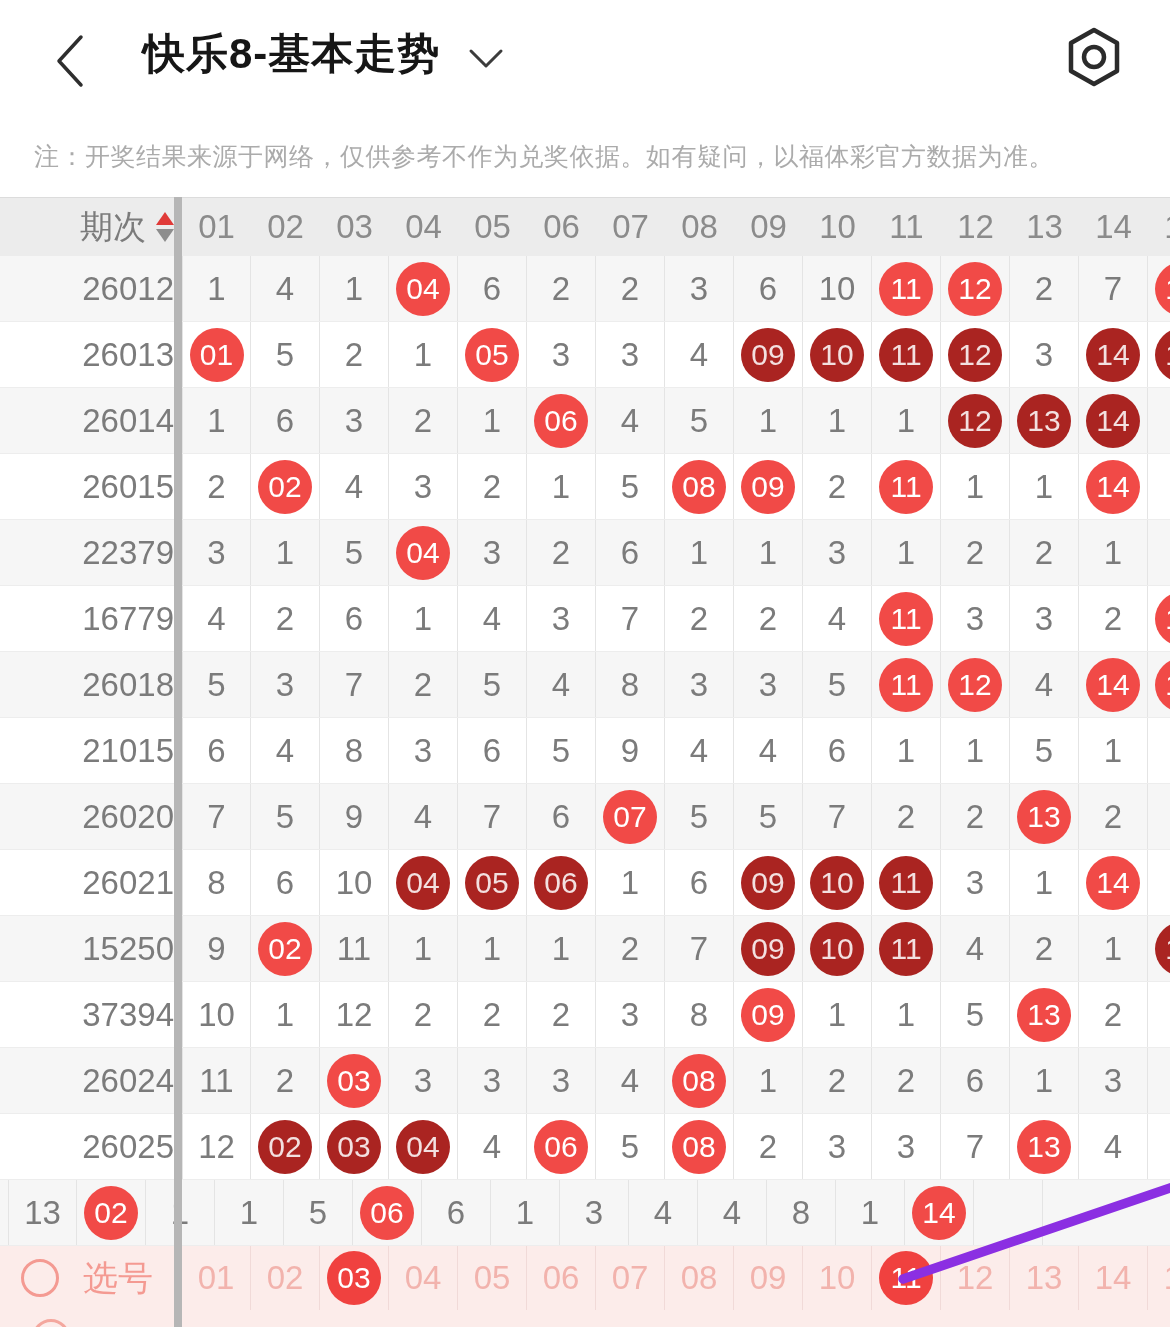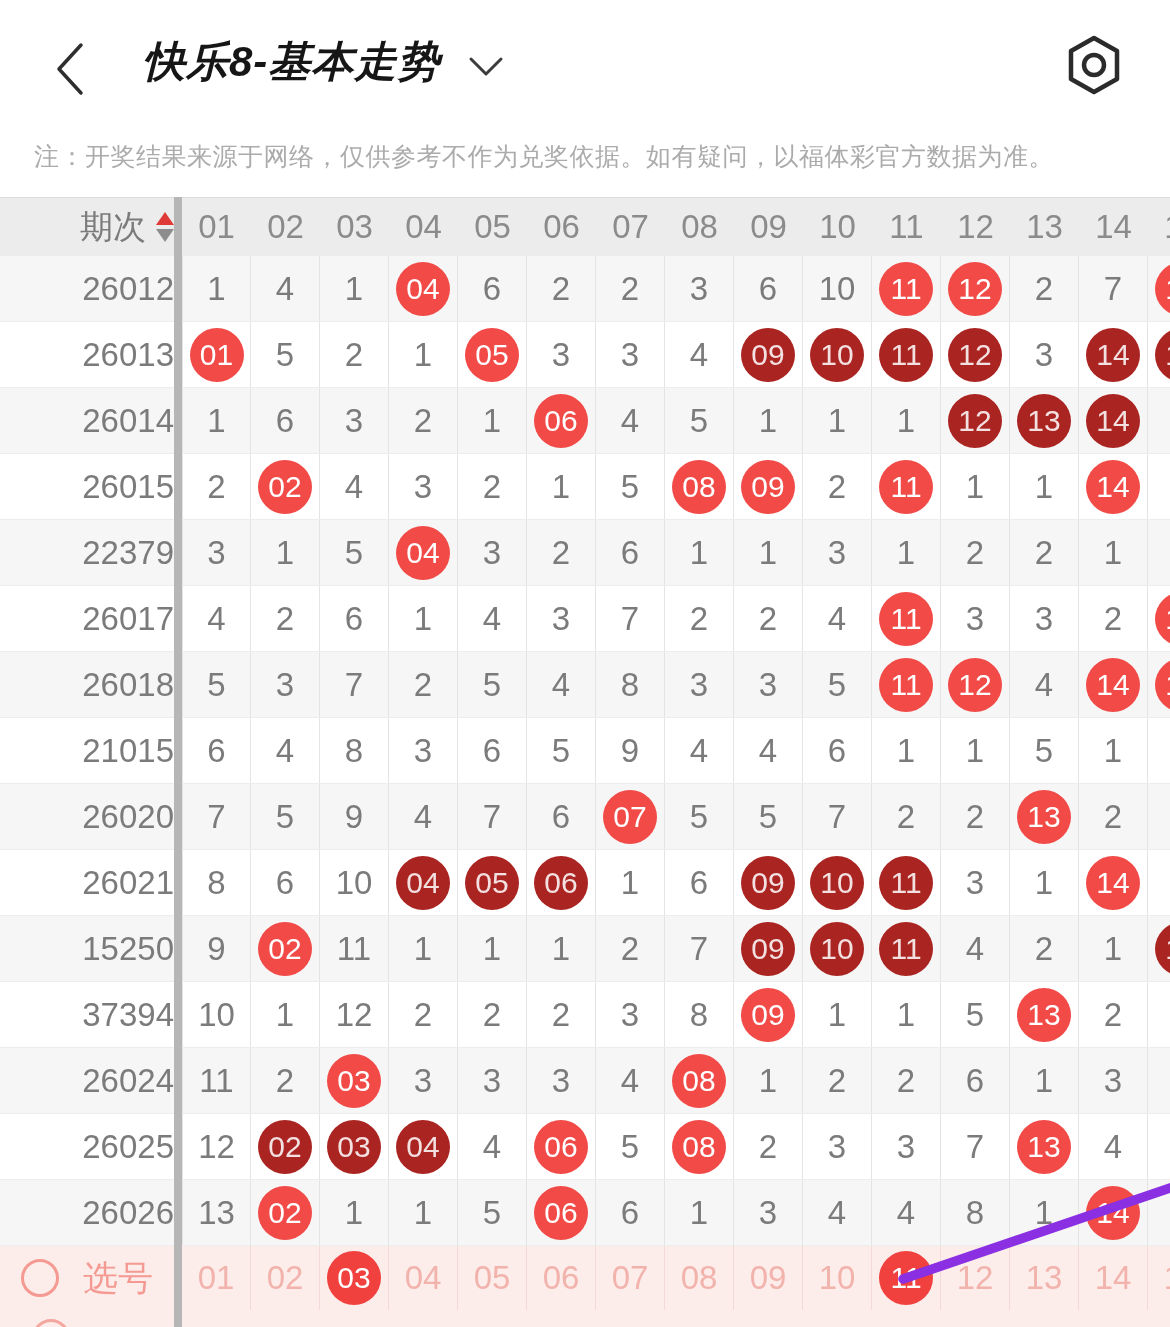--- a/index.html
+++ b/index.html
@@ -1,19 +1,19 @@
 <!DOCTYPE html>
 <html><head>
 <meta charset="utf-8">
 <style>
   html,body{margin:0;padding:0;background:#fff;}
   .page{position:relative;width:1170px;height:1327px;background:#ffffff;overflow:hidden;
         font-family:"Liberation Sans",sans-serif;-webkit-font-smoothing:antialiased;}
   
-  .appbar{position:absolute;top:8px;left:0;width:100%;height:120px;background:#fff;font-style:italic;}
+  .appbar{position:absolute;top:0;left:0;width:100%;height:120px;background:#fff;}
   .back-svg{position:absolute;left:54px;top:34px;cursor:pointer;}
   .title-wrap{position:absolute;left:143px;top:26px;display:flex;align-items:center;gap:28px;cursor:pointer;}
   .title{font-size:42px;font-weight:bold;color:#161616;letter-spacing:1px;}
   .dd-svg{margin-top:10px;}
   .settings-svg{position:absolute;left:1066px;top:26px;cursor:pointer;}
   
   .notice{position:absolute;left:34px;top:140px;font-size:25px;color:#ababab;letter-spacing:0.5px;white-space:nowrap;}
   
   .table{position:absolute;left:0;top:197px;width:1221px;border-top:1px solid #dcdcdc;}
   .thead{display:flex;height:58px;background:#ececec;}
@@ -241,21 +241,21 @@
             <div class="cell">1</div>
             <div class="cell">3</div>
             <div class="cell">1</div>
             <div class="cell">2</div>
             <div class="cell">2</div>
             <div class="cell">1</div>
             <div class="cell"></div>
           </div>
         </div>
         <div class="trow w">
-          <div class="pcell">26017</div>
+          <div class="pcell">16779</div>
           <div class="cells">
             <div class="cell">4</div>
             <div class="cell">2</div>
             <div class="cell">6</div>
             <div class="cell">1</div>
             <div class="cell">4</div>
             <div class="cell">3</div>
             <div class="cell">7</div>
             <div class="cell">2</div>
             <div class="cell">2</div>
@@ -481,21 +481,20 @@
             <div class="cell">3</div>
             <div class="cell">7</div>
             <div class="cell">
               <span class="ball r">13</span>
             </div>
             <div class="cell">4</div>
             <div class="cell"></div>
           </div>
         </div>
         <div class="trow g">
-          <div class="pcell">26026</div>
           <div class="cells">
             <div class="cell">13</div>
             <div class="cell">
               <span class="ball r">02</span>
             </div>
             <div class="cell">1</div>
             <div class="cell">1</div>
             <div class="cell">5</div>
             <div class="cell">
               <span class="ball r">06</span>

